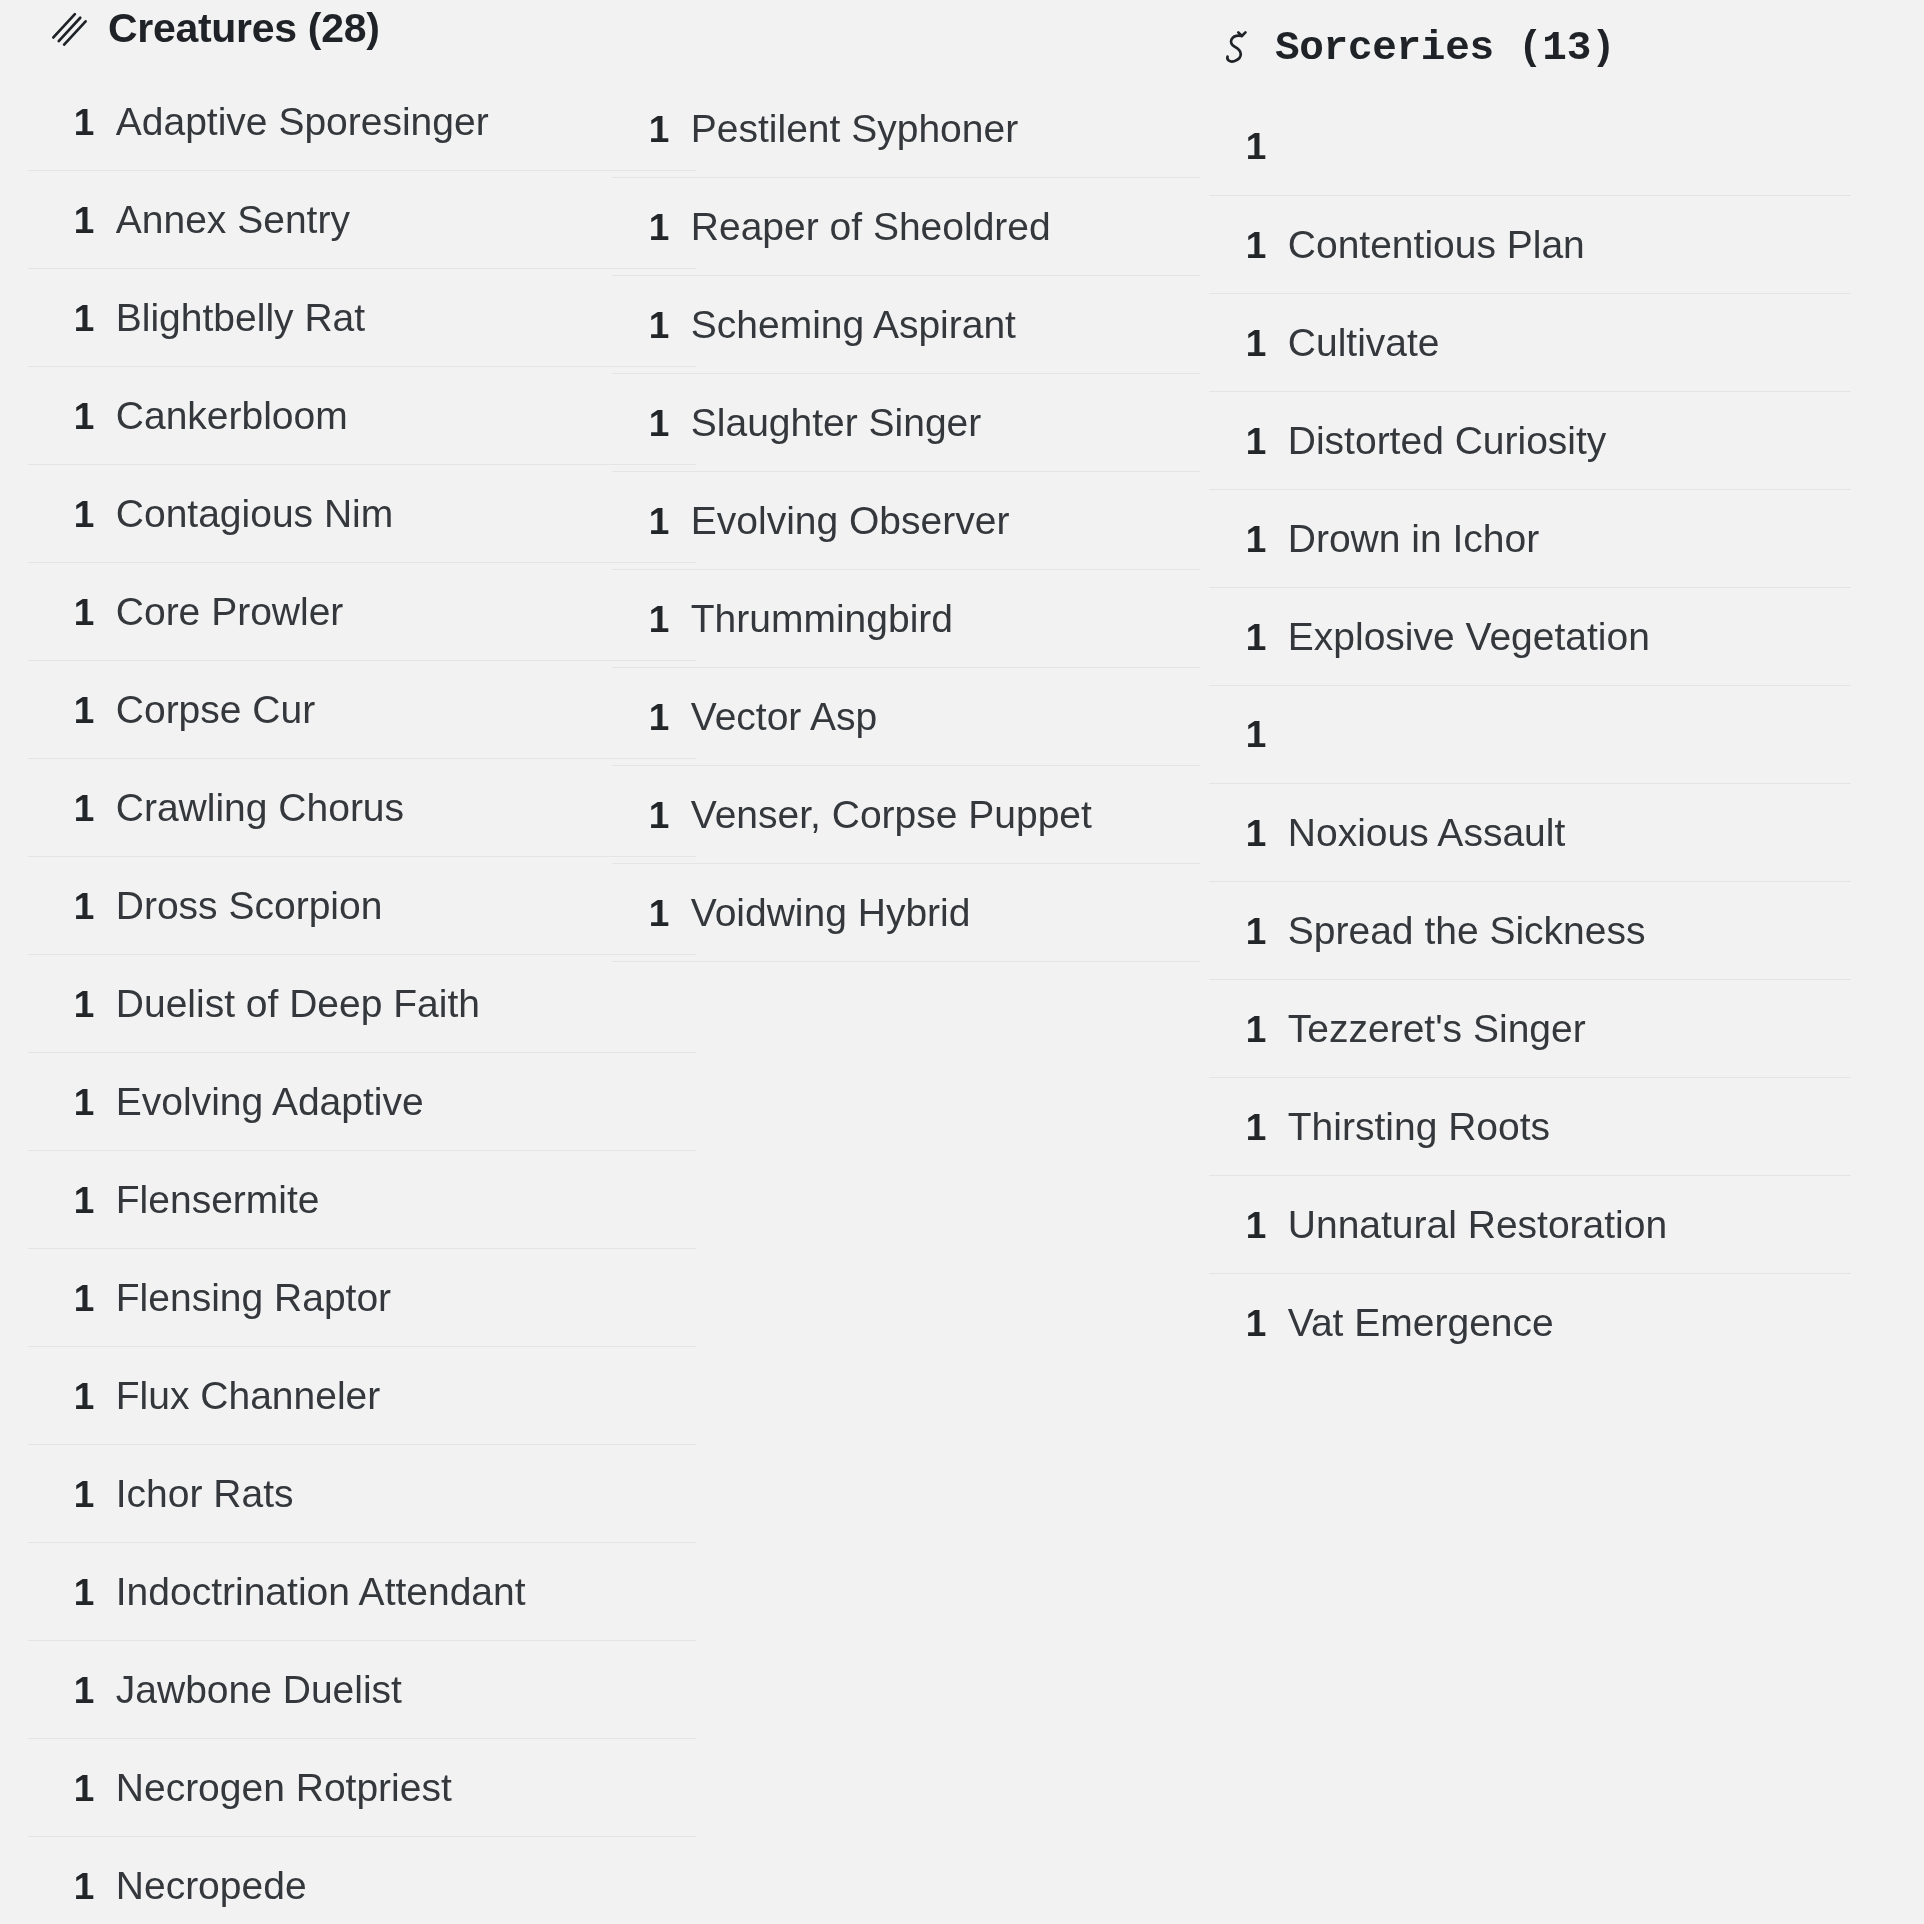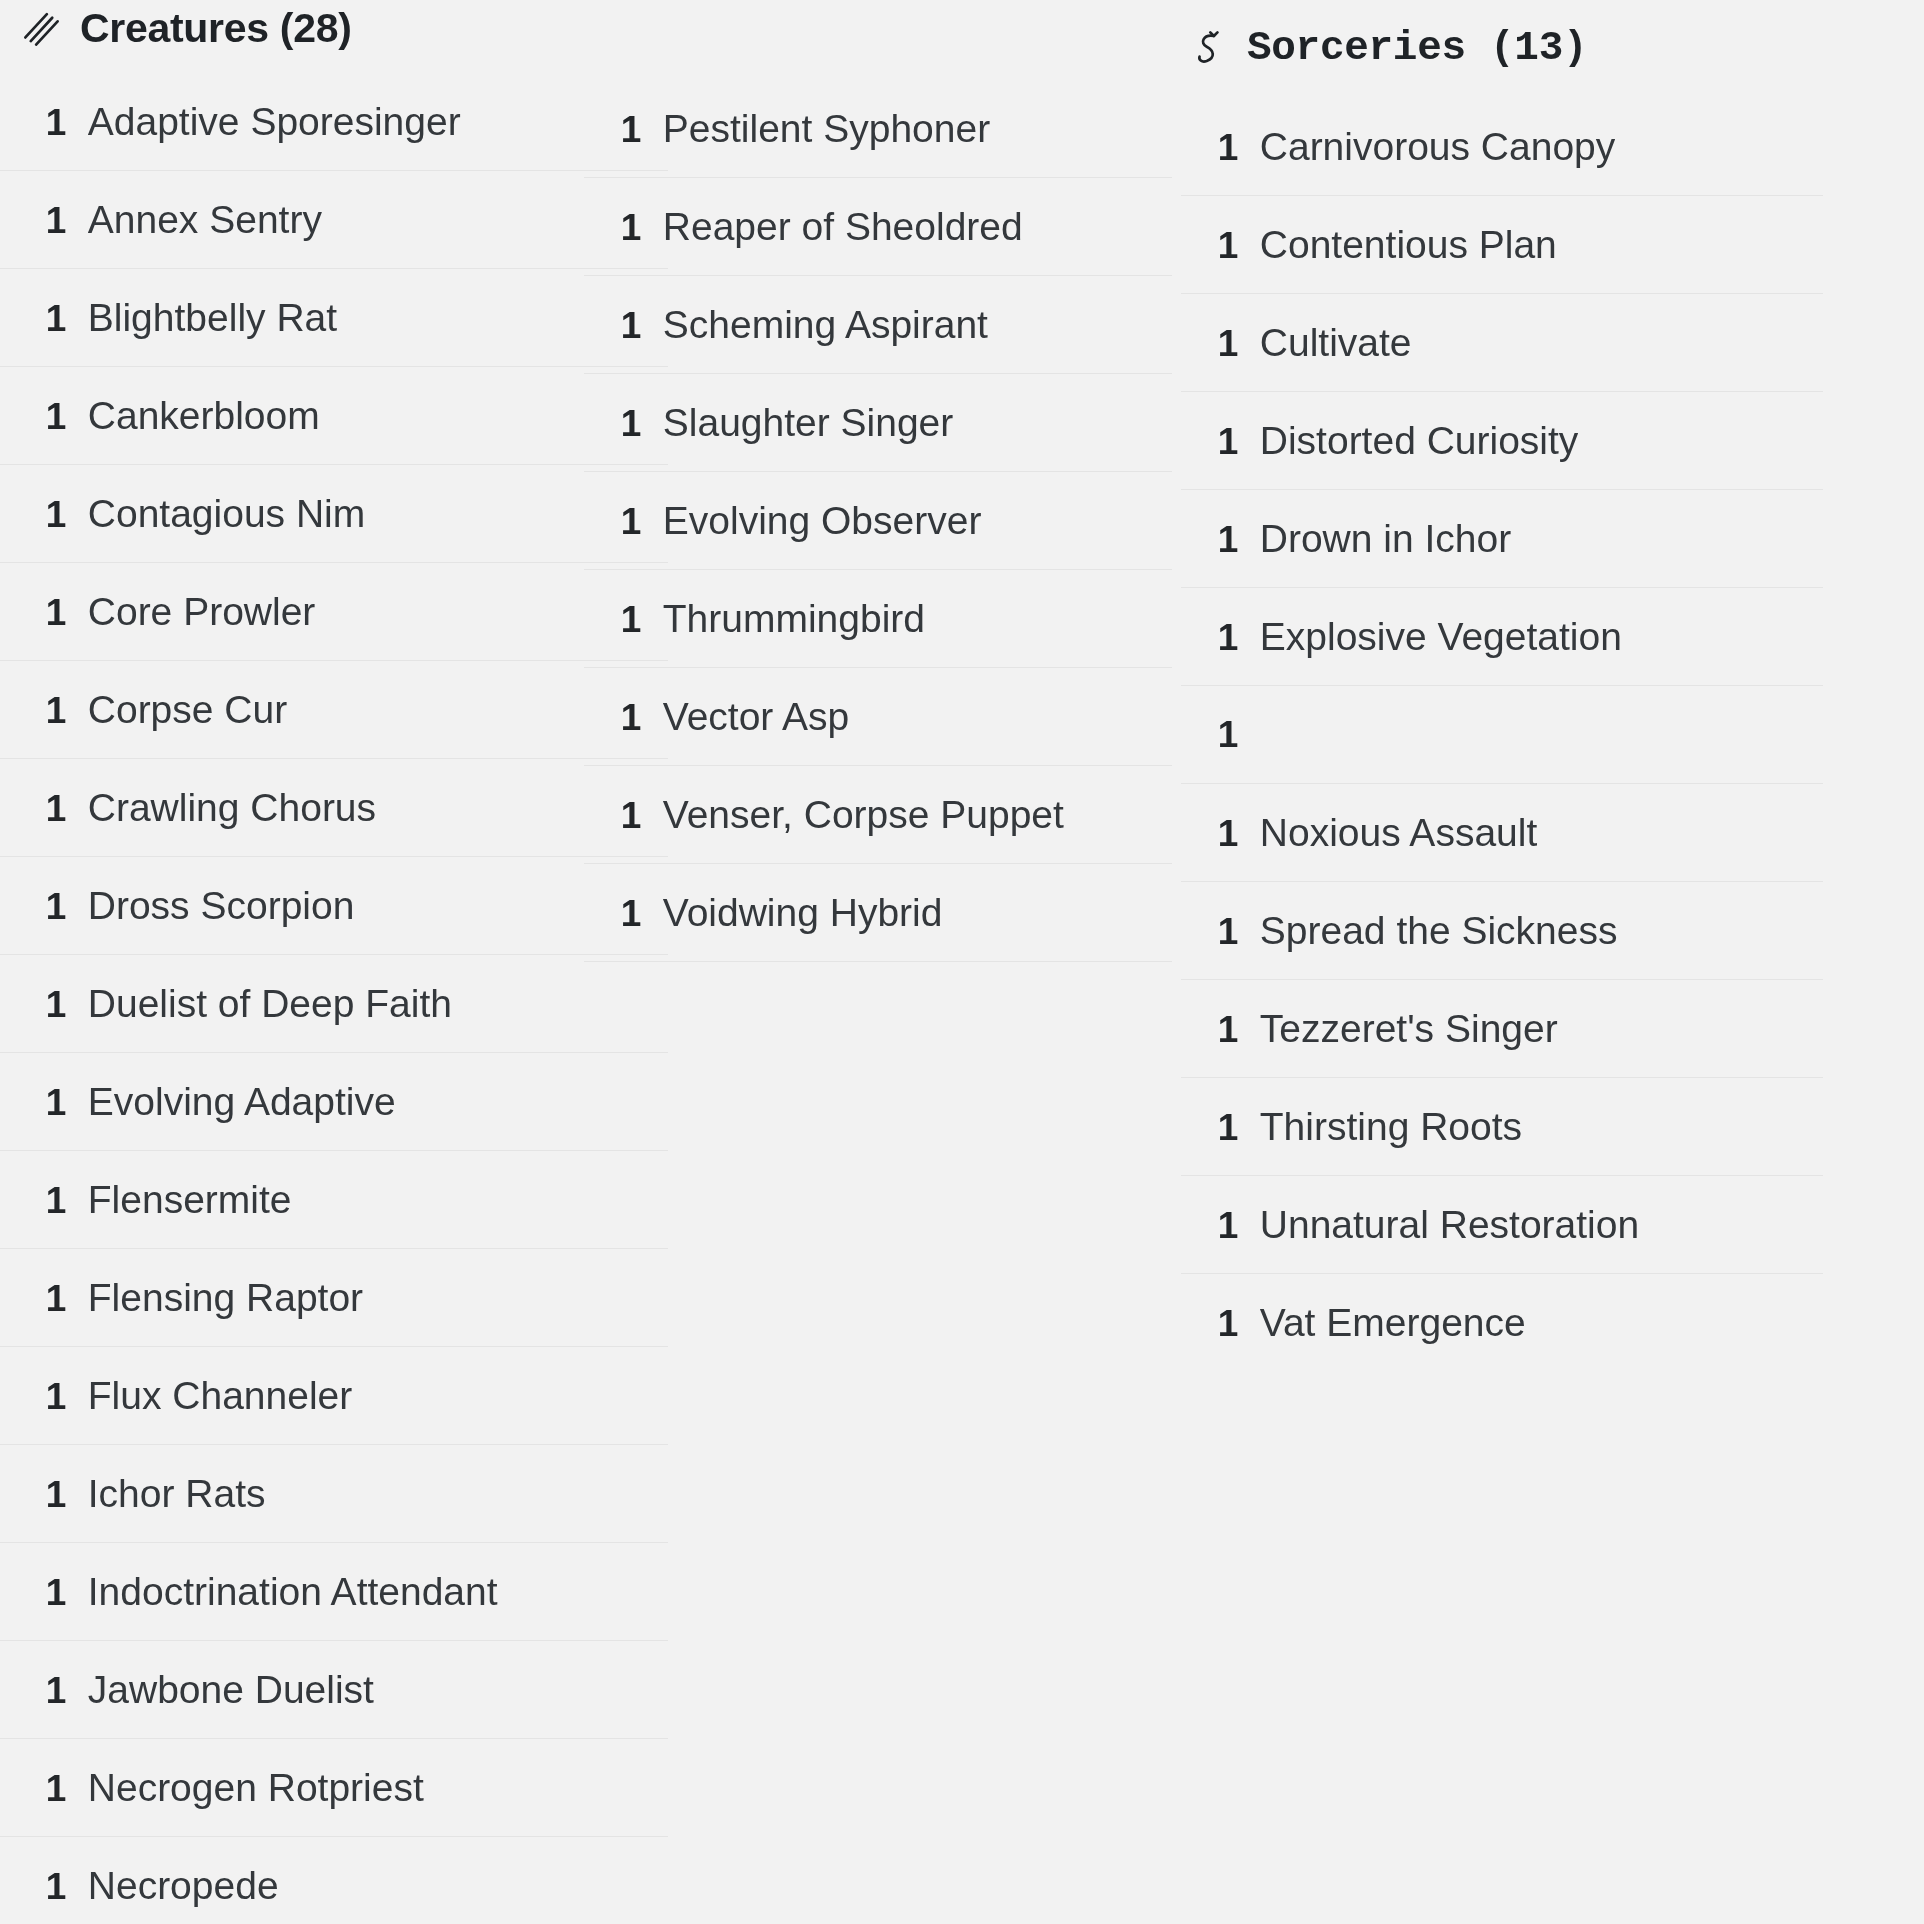--- a/index.html
+++ b/index.html
@@ -14,20 +14,21 @@
     overflow: hidden;
     color: #2b2f33;
   }
 
   .board {
     position: relative;
     width: 1762px;
     height: 1925px;
     box-sizing: border-box;
     padding: 4px;
+    margin-left: 28px;
   }
 
   
   .section-header {
     display: flex;
     align-items: center;
     gap: 16px;
   }
   .section-icon {
     width: 46px;
@@ -260,21 +261,20 @@
           <path d="M30 10 L34 6 M30 10 L26 6"></path>
         </g>
       </svg>
     </span>
     <span class="section-title">Sorceries (13)</span>
   </div>
 
   <ul class="card-list sorceries-col">
     <li class="card-row">
       <span class="card-qty">1</span>
-      <span class="card-name">Carnivorous Canopy</span>
     </li>
     <li class="card-row">
       <span class="card-qty">1</span>
       <span class="card-name">Contentious Plan</span>
     </li>
     <li class="card-row">
       <span class="card-qty">1</span>
       <span class="card-name">Cultivate</span>
     </li>
     <li class="card-row">

